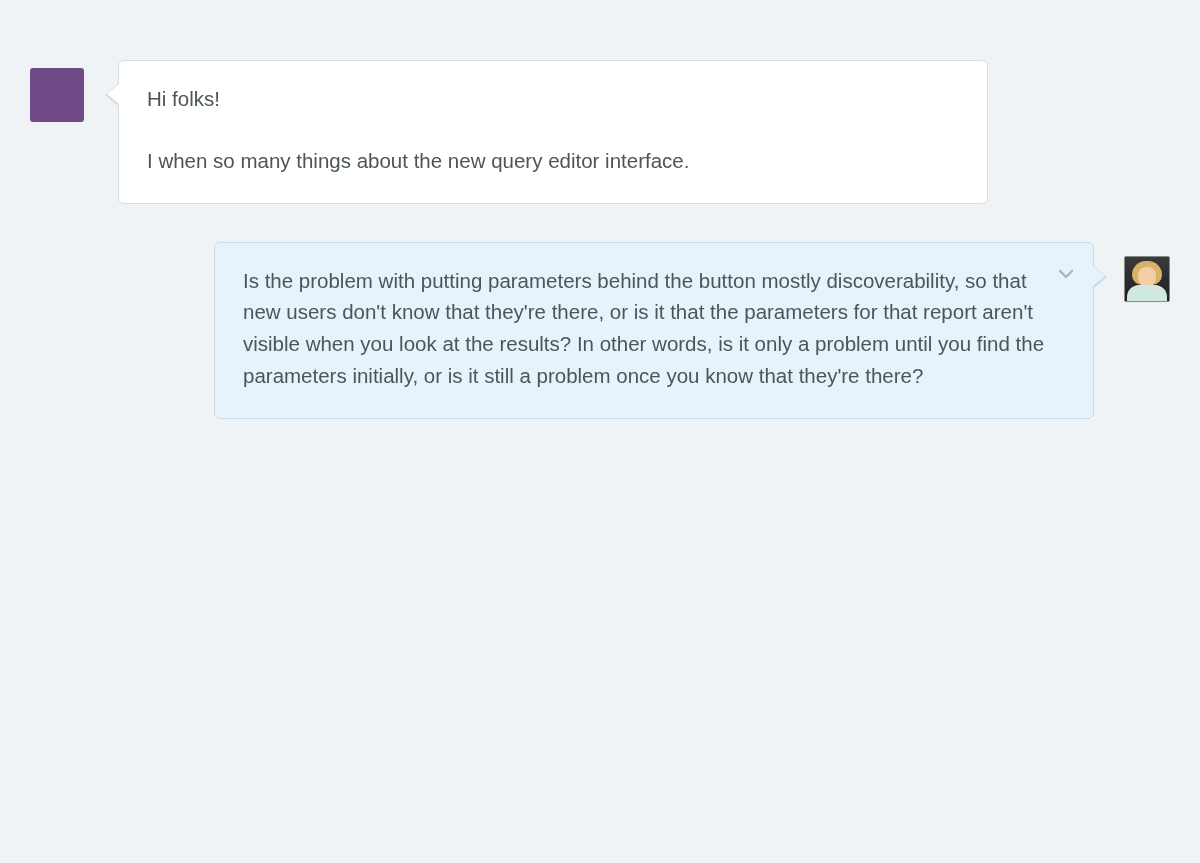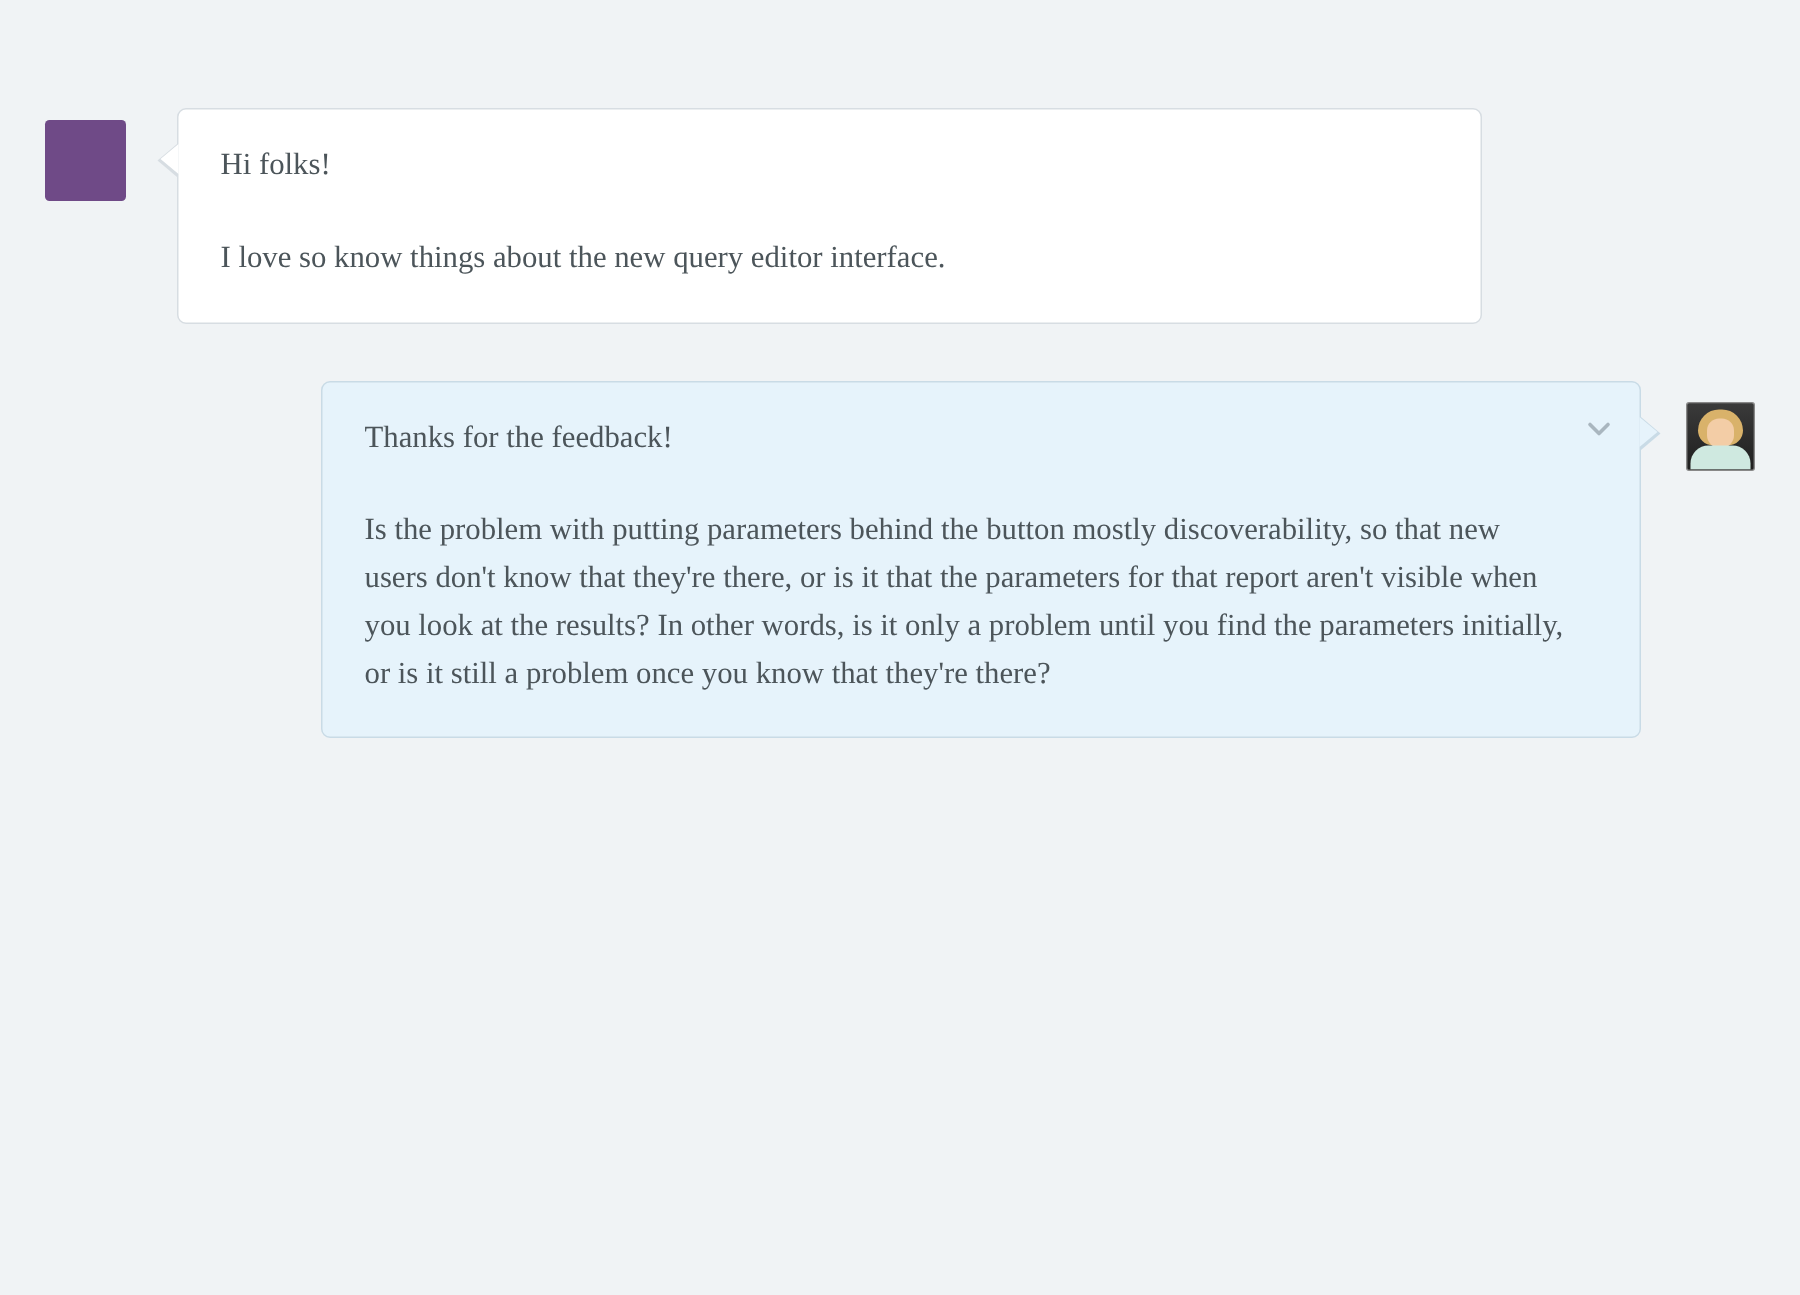--- a/index.html
+++ b/index.html
@@ -7,23 +7,22 @@
   body {
     background: #f0f3f5;
     font-family: -apple-system, BlinkMacSystemFont, "Segoe UI", Helvetica, Arial, sans-serif;
     font-size: 20px;
     color: #4c555a;
     padding: 60px 30px 40px 30px;
   }
 
   .thread {
     max-width: 1140px;
-    margin: 12px auto;
-    position: relative;
-    font-family: Liberation Serif, serif;
+    margin: 0 auto;
+    position: relative;
   }
 
   
   .msg-row-left {
     display: flex;
     align-items: flex-start;
     margin-bottom: 38px;
   }
   .avatar-left {
     width: 54px;
@@ -167,34 +166,33 @@
 </head>
 <body>
 
 <div class="thread">
 
   <div class="msg-row-left">
     <div class="avatar-left"></div>
     <div class="bubble-left-wrap">
       <div class="bubble-left">
         <p>Hi folks!</p>
-        <p>I love so know things about the new query editor interface.</p>
+        <p>I when so many things about the new query editor interface.</p>
       </div>
     </div>
   </div>
 
   <div class="msg-row-right">
     <div class="bubble-right-wrap">
       <div class="bubble-right">
         <div class="chevron">
           <svg viewBox="0 0 18 18" width="18" height="18">
             <polyline points="3,6 9,12 15,6" fill="none" stroke="#a9b6bf" stroke-width="2.4" stroke-linecap="round" stroke-linejoin="round"></polyline>
           </svg>
         </div>
-        <p>Thanks for the feedback!</p>
         <p>Is the problem with putting parameters behind the button mostly discoverability, so that new users don't know that they're there, or is it that the parameters for that report aren't visible when you look at the results? In other words, is it only a problem until you find the parameters initially, or is it still a problem once you know that they're there?</p>
       </div>
     </div>
     <div class="avatar-right">
       <div class="photo-bg"></div>
       <div class="photo-hair"></div>
       <div class="photo-face"></div>
       <div class="photo-body"></div>
     </div>
   </div>

